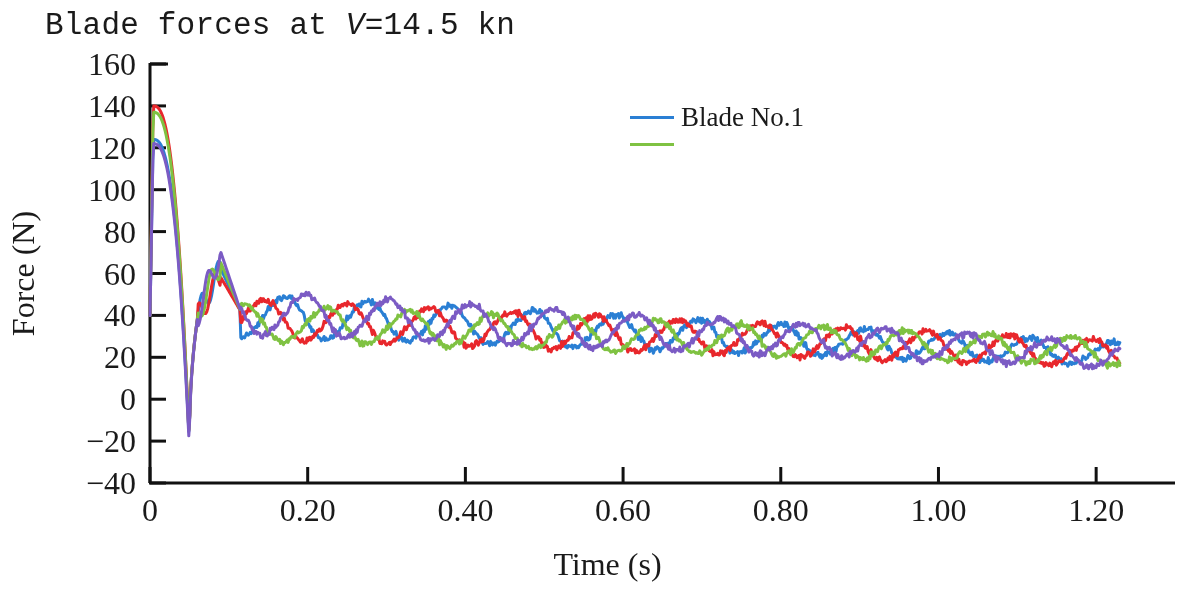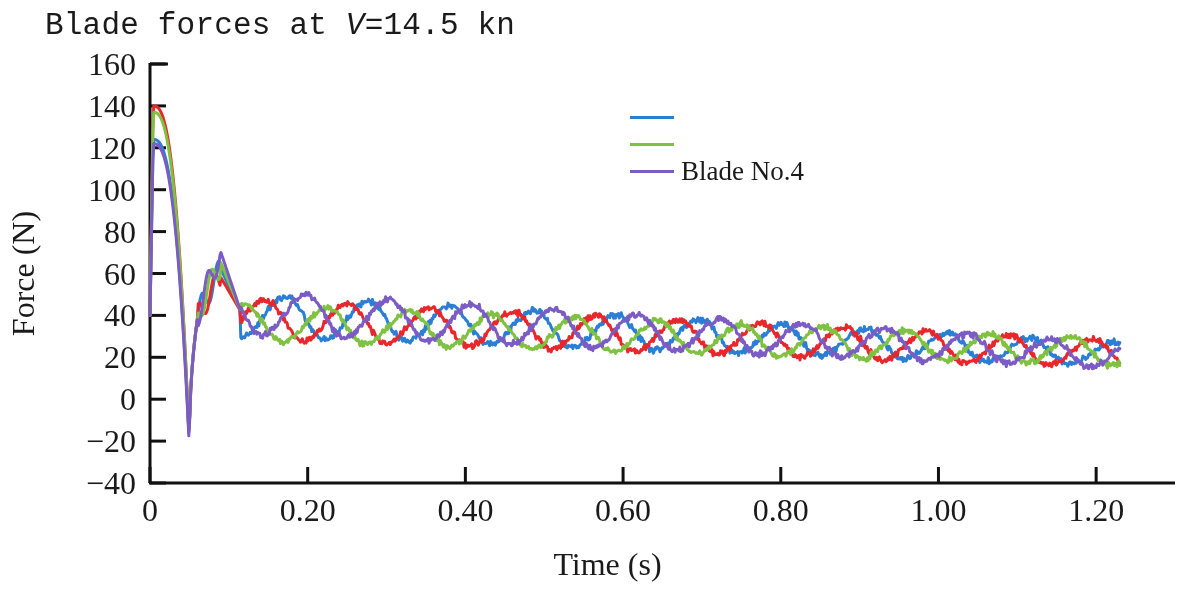--- a/index.html
+++ b/index.html
@@ -86,23 +86,20 @@
           <text x="1096.1538461538462" y="521" text-anchor="middle" class="tick-label">1.20</text>
           <text x="607.5" y="575" text-anchor="middle" class="axis-title">Time (s)</text>
           <text x="34" y="273.5" text-anchor="middle" class="axis-title" transform="rotate(-90 34 273.5)">Force (N)</text>
         </g>
     </svg>
   </div>
 
   <div id="legend">
     <div class="legend-row">
       <span class="legend-swatch" style="border-top-color: rgb(42, 127, 212);"></span>
+      <span class="legend-text">Blade No.1</span>
     </div>
     <div class="legend-row">
       <span class="legend-swatch" style="border-top-color: rgb(127, 194, 66);"></span>
-    </div>
-    <div class="legend-row">
-      <span class="legend-swatch" style="border-top-color: rgb(123, 91, 196);"></span>
-      <span class="legend-text">Blade No.4</span>
     </div>
   </div>
 
 </div>
 
 </body></html>

